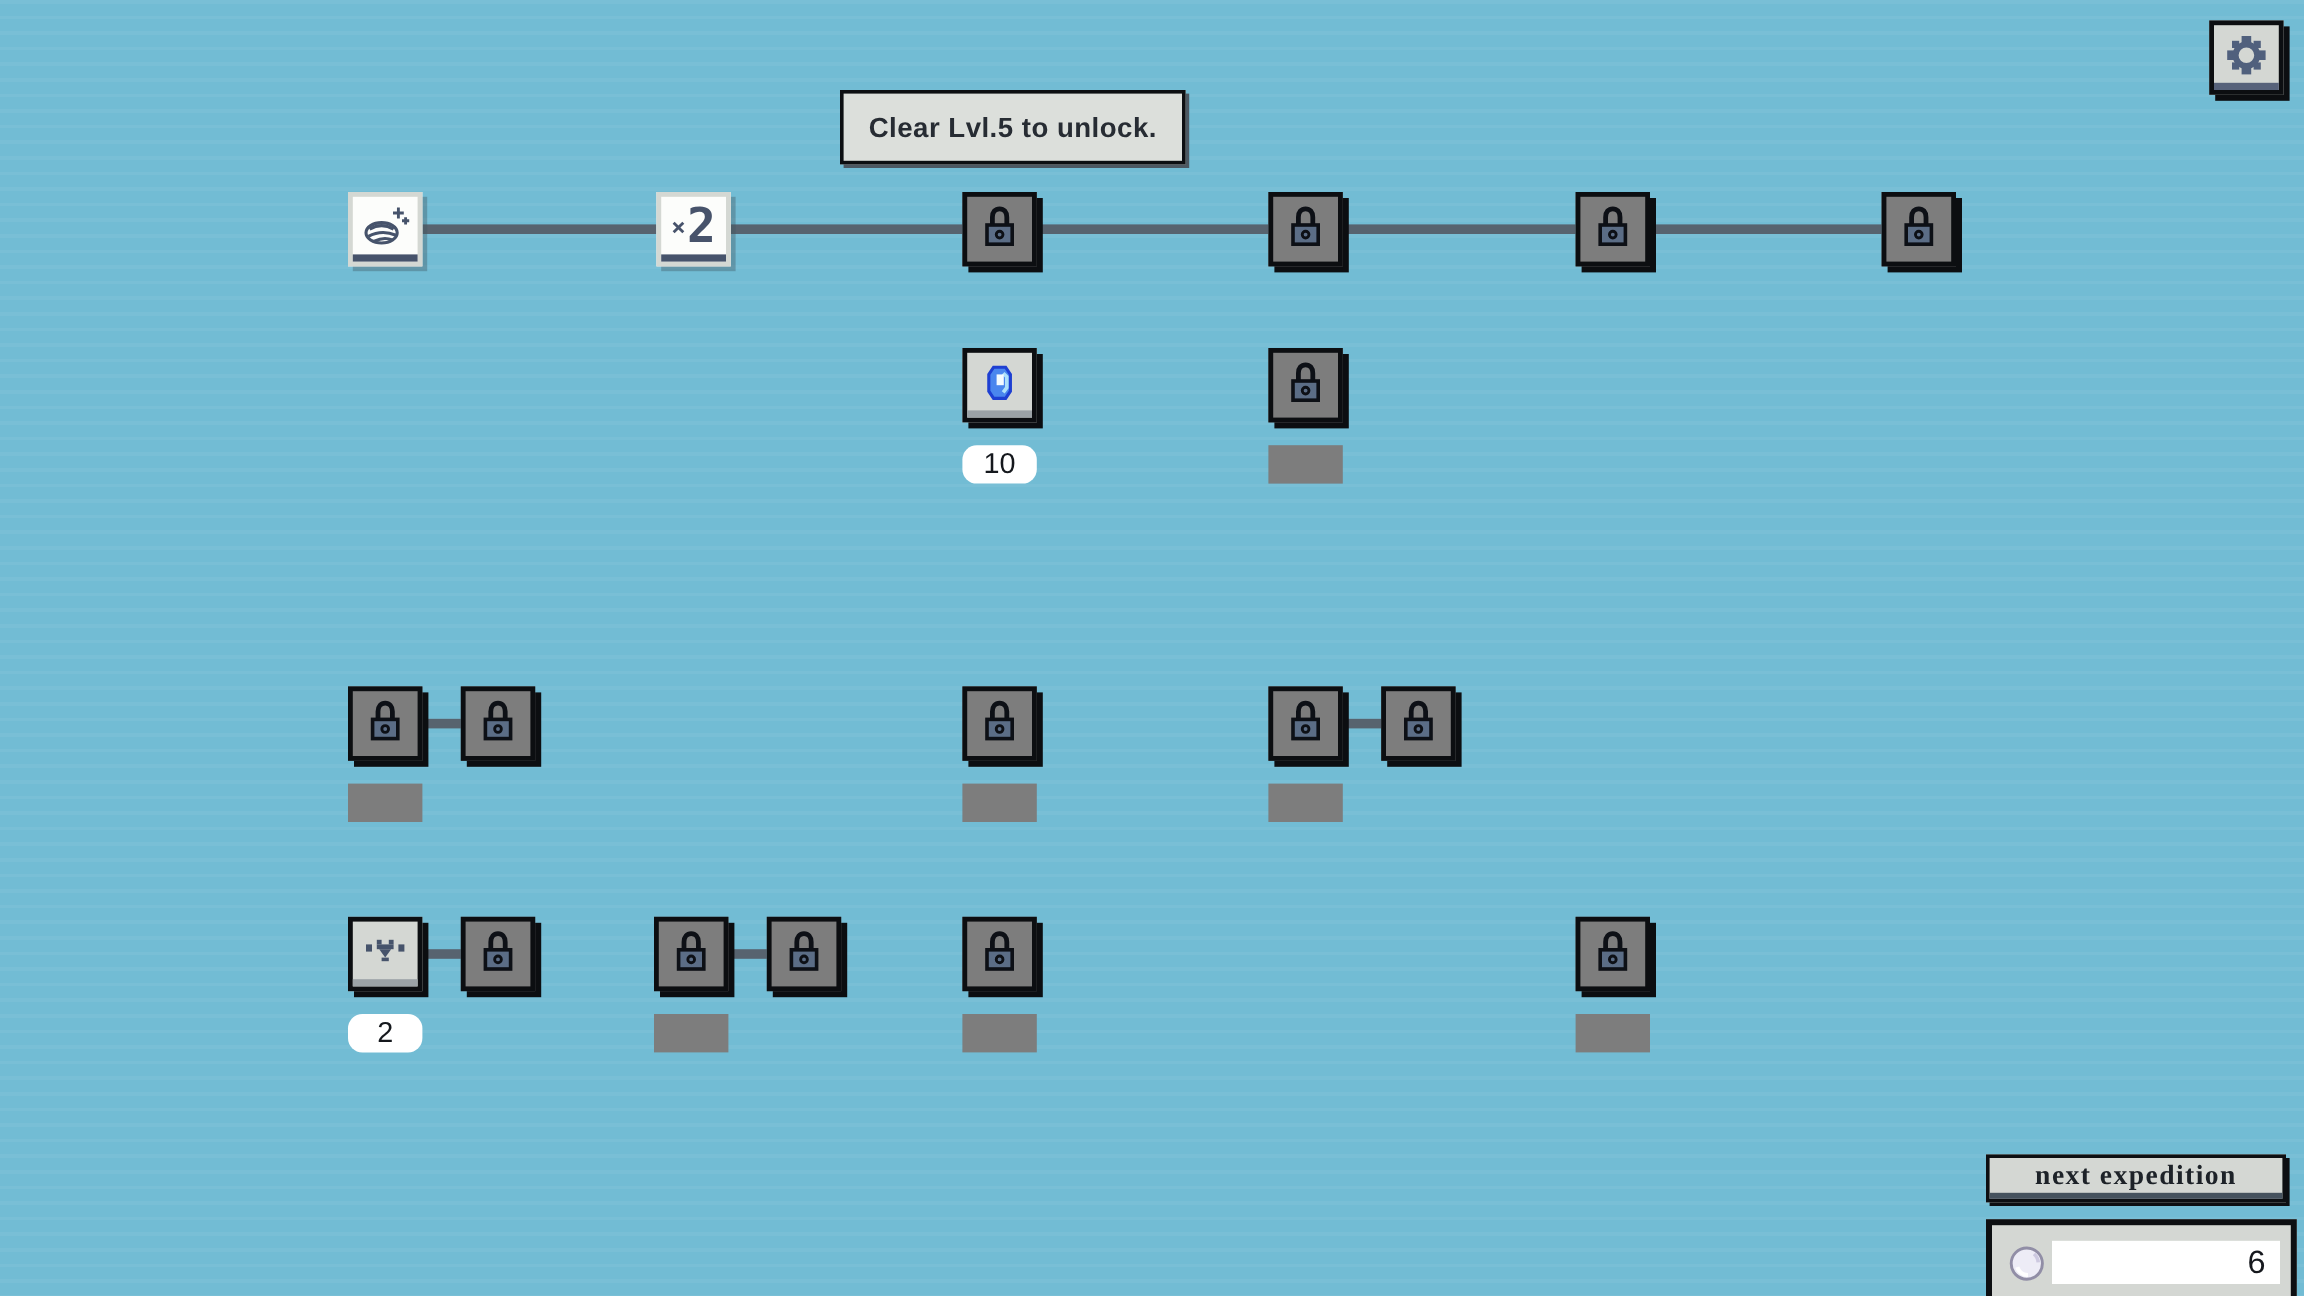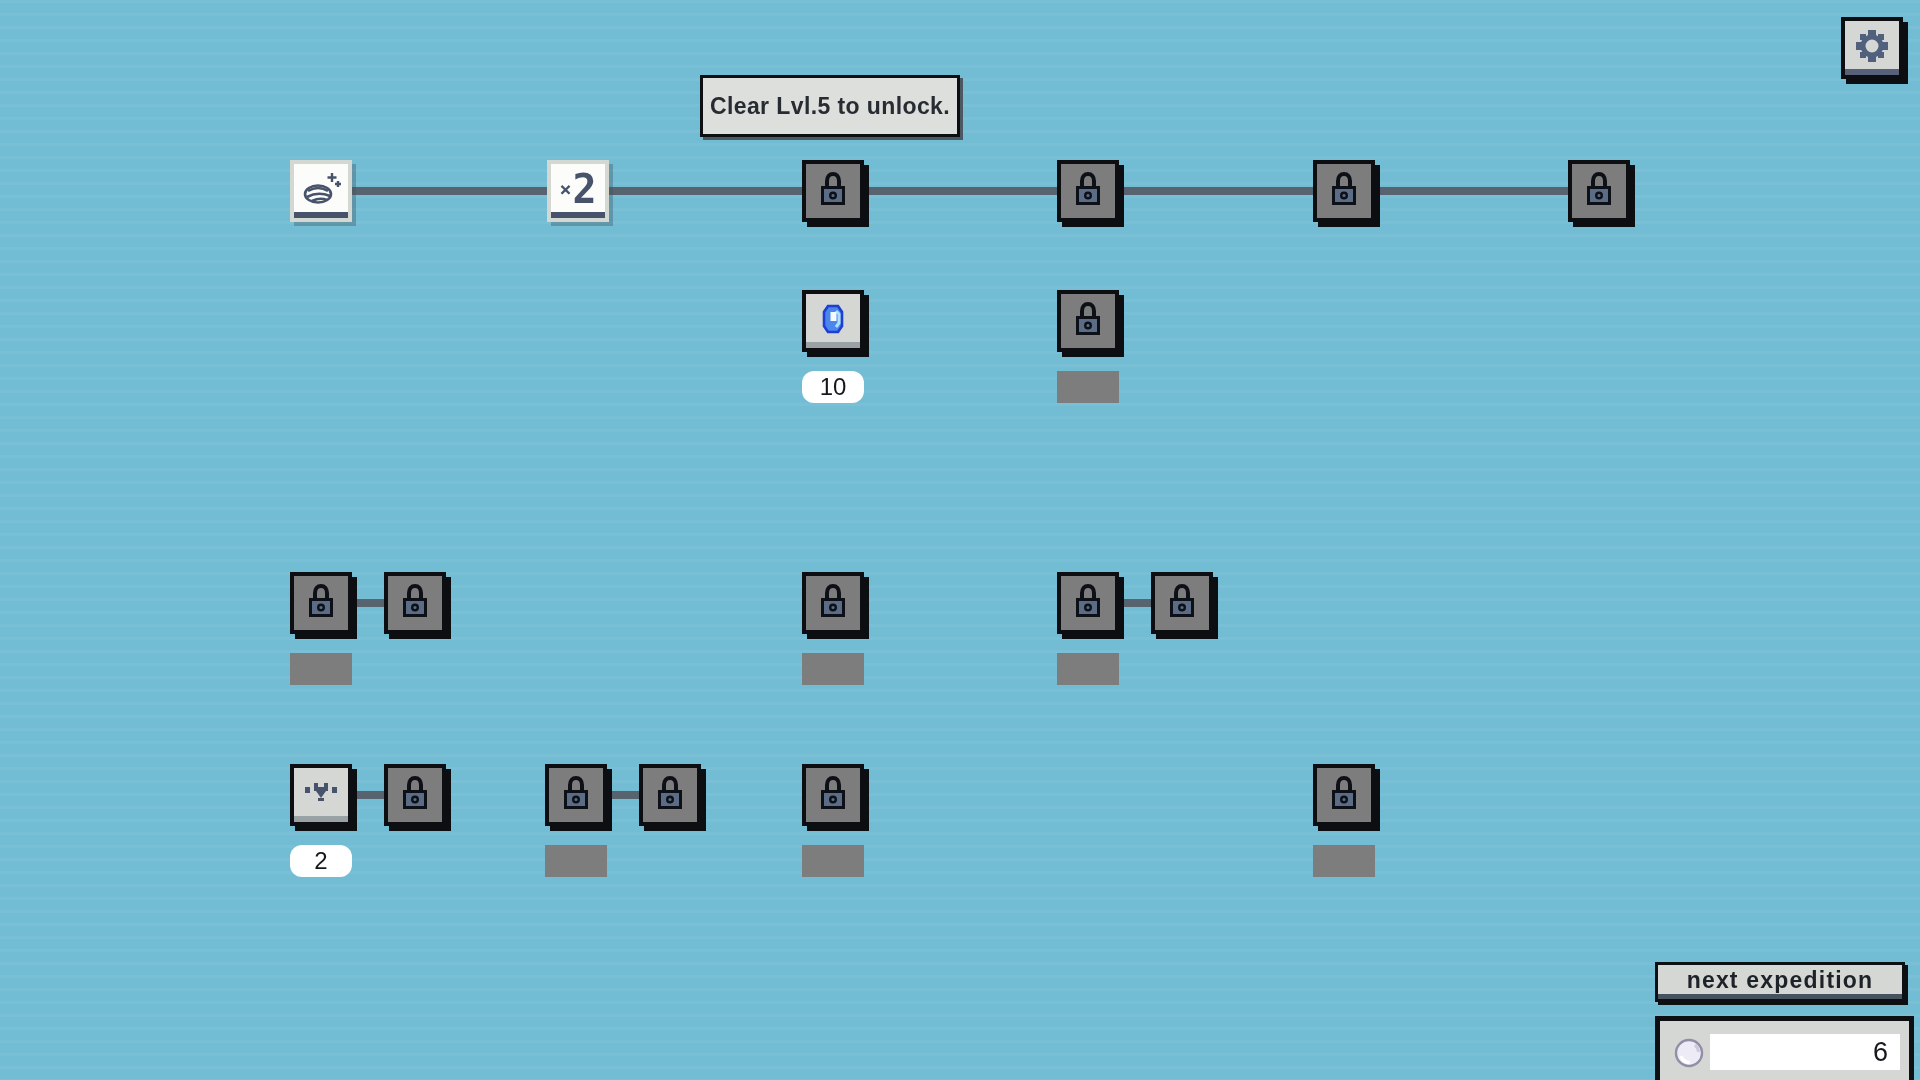--- a/index.html
+++ b/index.html
@@ -24,31 +24,31 @@
   .mult .mx{font-size:20px;margin-right:1px;}
   .mult .mn{font-size:40px;line-height:40px;}
   
   .link{position:absolute;height:8px;background:#57636f;z-index:1;}
   
   .nlabel{position:absolute;width:62px;height:32px;z-index:2;display:flex;align-items:center;justify-content:center;
         font-size:24px;font-weight:500;color:#15181d;}
   .nlabel.white{background:#ffffff;border-radius:12px;}
   .nlabel.gray{background:#7d7d7d;}
   
-  .tooltip{position:absolute;left:700px;top:75px;width:260px;height:62px;box-sizing:border-box;
+  .tooltip{position:absolute;left:700px;top:75px;width:288px;height:62px;box-sizing:border-box;
         background:#dcdfdb;border:3px solid #0d0f12;box-shadow:3px 3px 0 #4c5862;
         display:flex;align-items:center;justify-content:center;
         font-size:23px;font-weight:600;letter-spacing:.4px;color:#272c33;z-index:5;}
   
   .settings{left:1841px;top:17px;}
   
   .next-btn{position:absolute;left:1655px;top:962px;width:250px;height:40px;box-sizing:border-box;
         background:#d4d7d3;border:3px solid #0d0f12;box-shadow:3px 3px 0 #0d0f12;
         display:flex;align-items:center;justify-content:center;cursor:pointer;
-        font-family:Liberation Sans, sans-serif;
+        font-family:Liberation Serif, serif;
         font-size:23px;font-weight:700;letter-spacing:1.2px;color:#1d2228;z-index:5;padding-bottom:4px;}
   .next-btn::after{content:'';position:absolute;left:0;right:0;bottom:0;height:5px;background:#46525e;}
   .currency-panel{position:absolute;left:1655px;top:1016px;width:259px;height:80px;box-sizing:border-box;
         background:#d4d7d3;border:5px solid #0d0f12;z-index:5;}
   .pearl{position:absolute;left:13px;top:16px;width:32px;height:32px;}
   .amount-box{position:absolute;left:50px;top:13px;width:190px;height:36px;background:#ffffff;
         display:flex;align-items:center;justify-content:flex-end;padding-right:12px;box-sizing:border-box;
         font-size:27px;font-weight:500;color:#15181d;}
 </style>
 </head>

